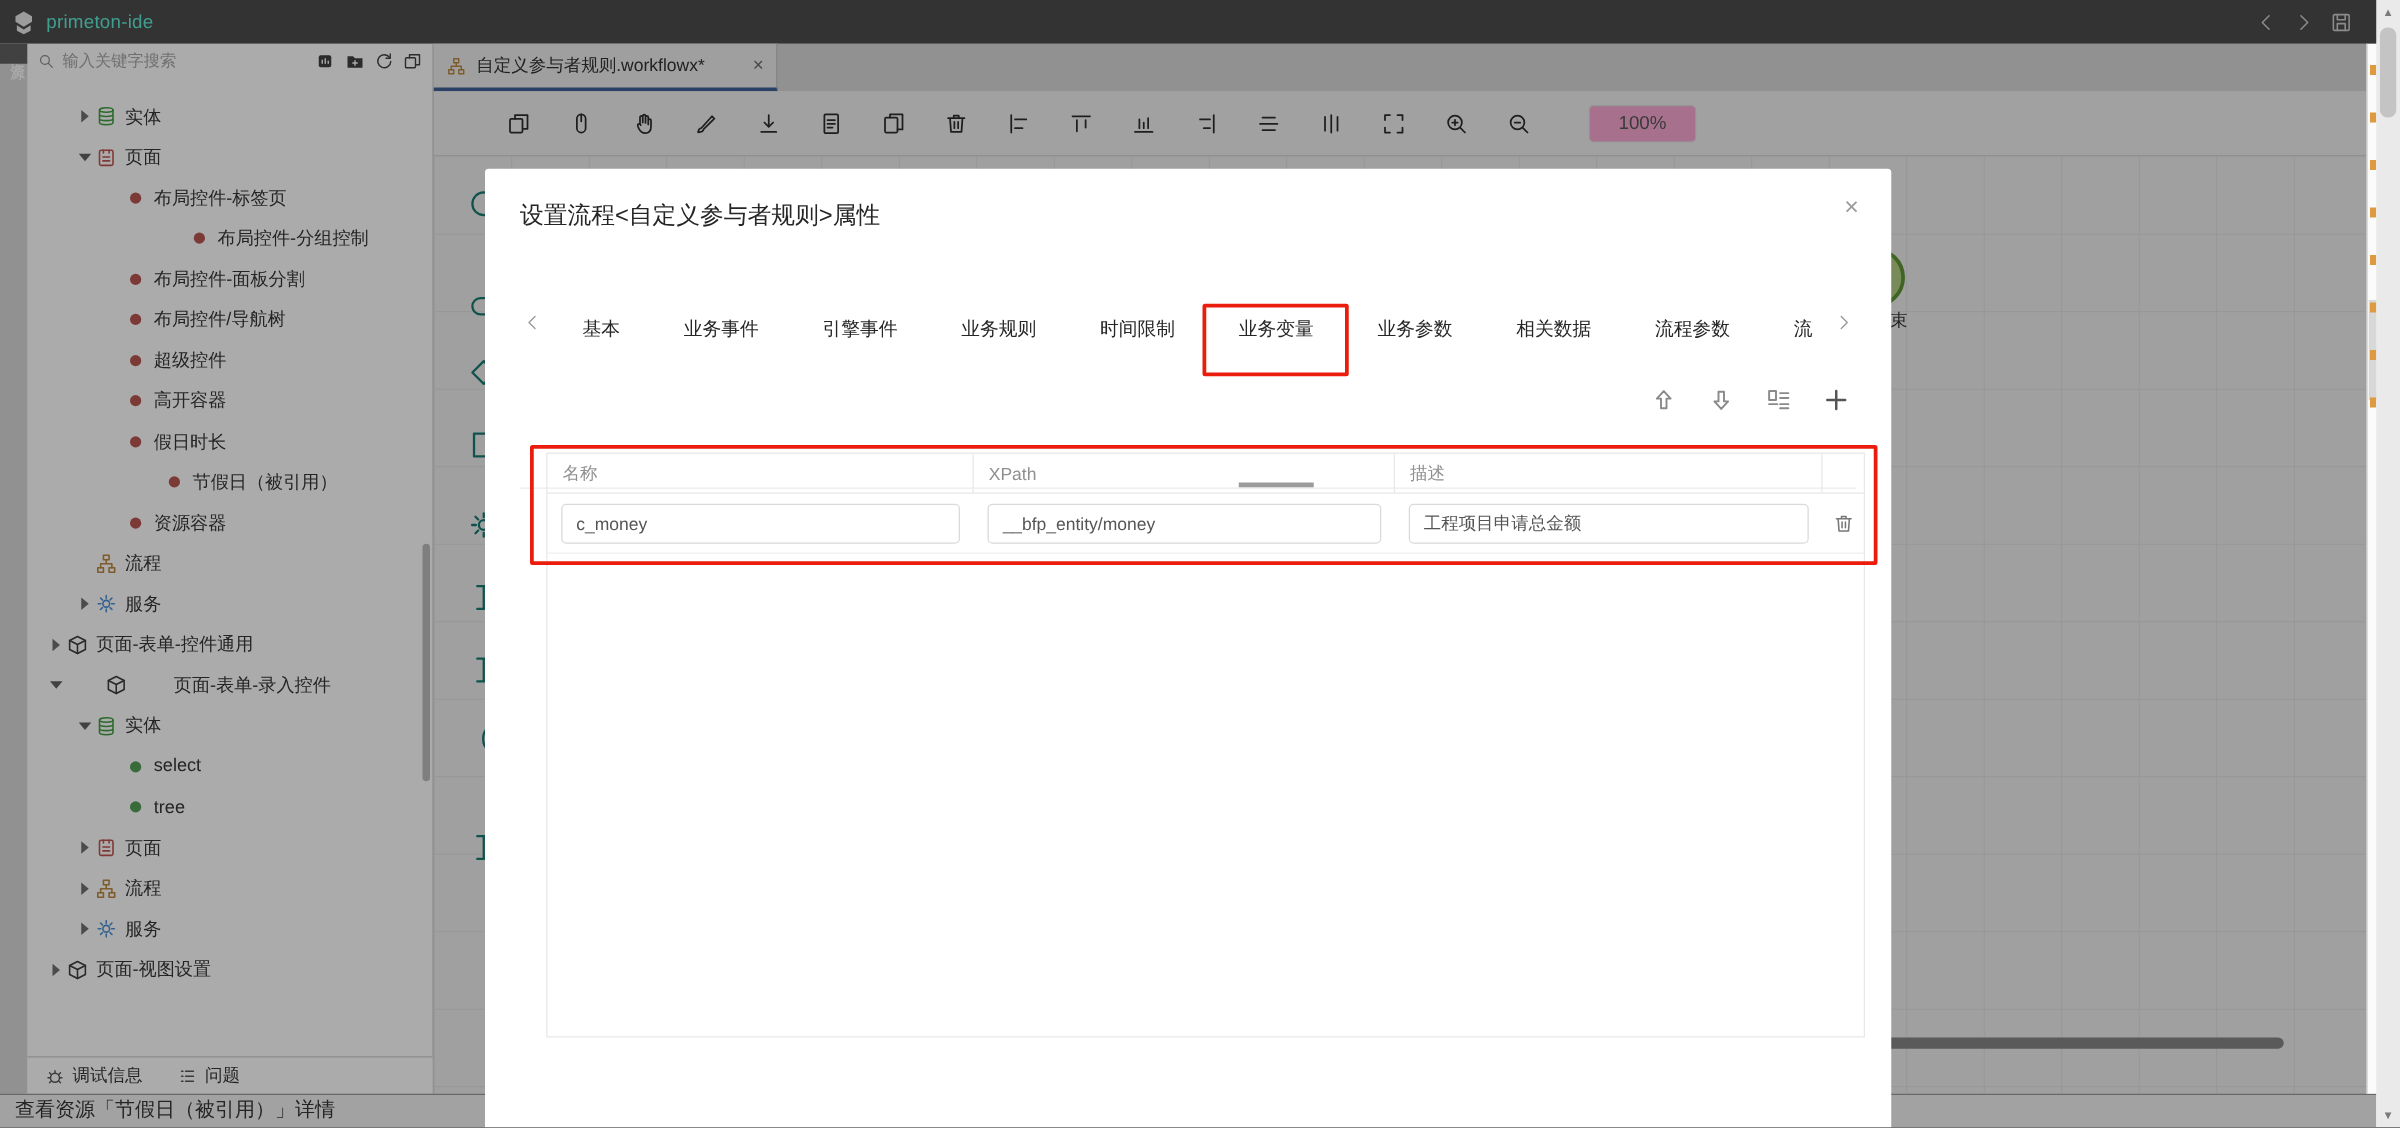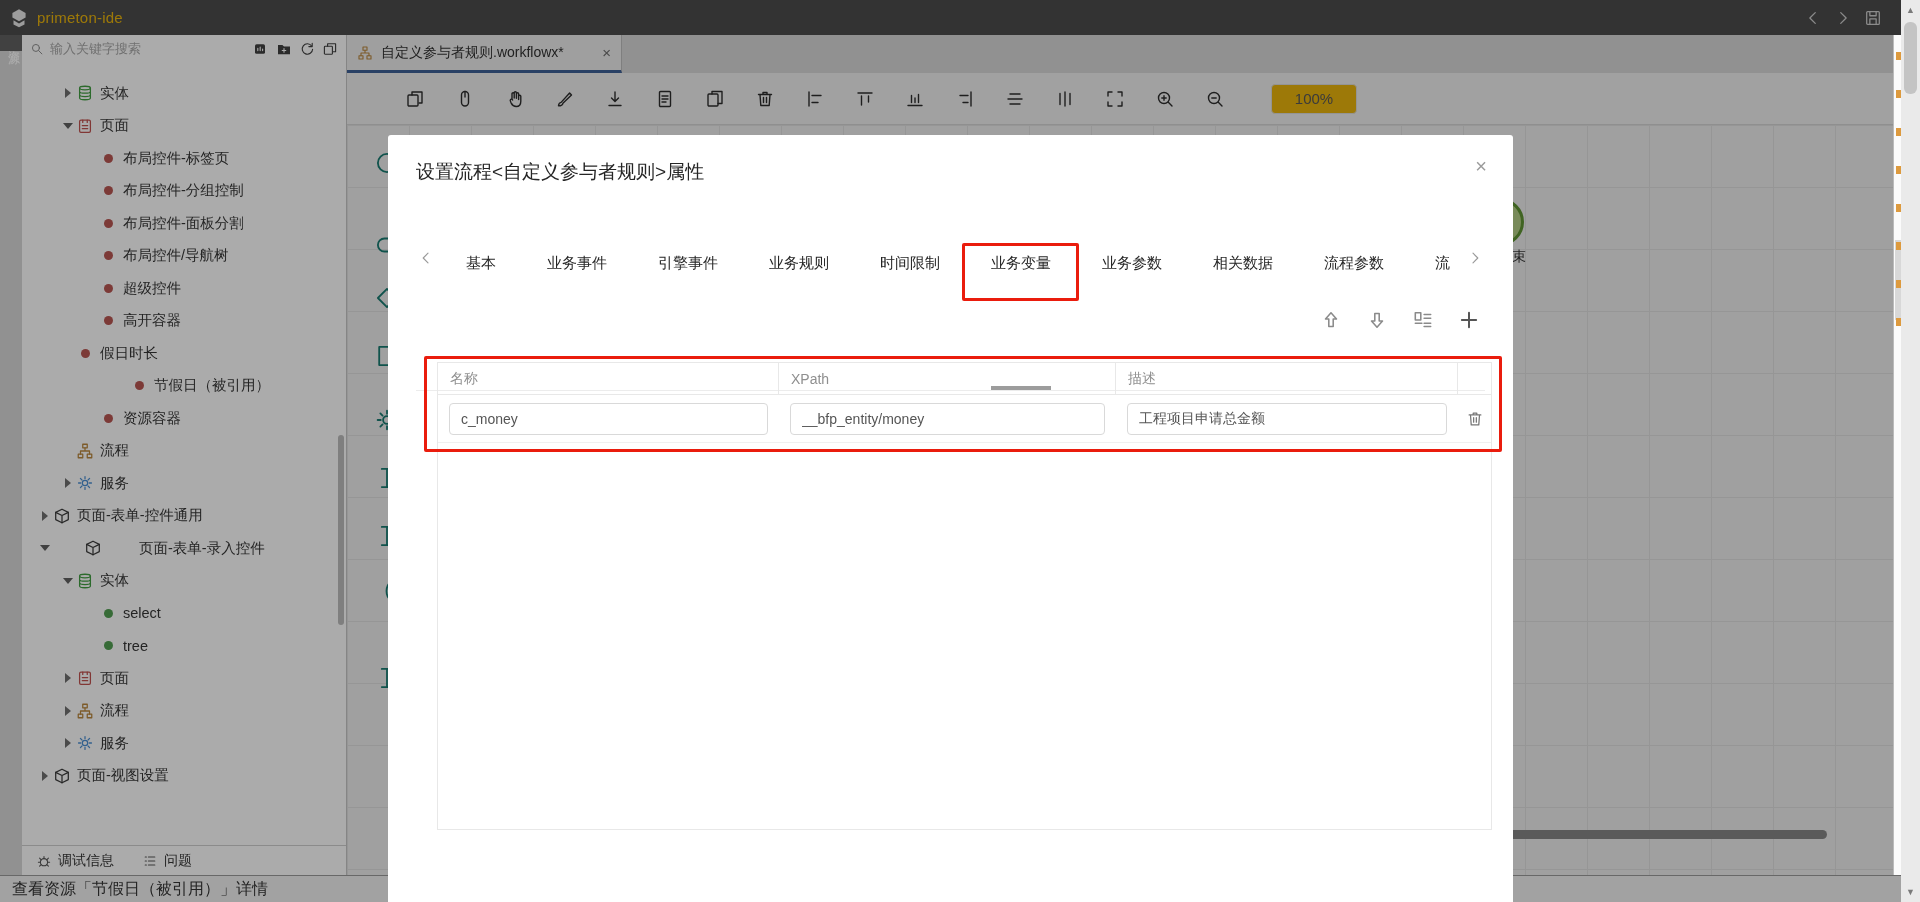--- a/index.html
+++ b/index.html
@@ -2,21 +2,21 @@
 <html><head>
 <meta charset="utf-8">
 <style>
   html,body{margin:0;padding:0;background:#222;}
   .screen{position:relative;width:1920px;height:902px;overflow:hidden;
     font-family:"Liberation Sans","DejaVu Sans",sans-serif;background:#eee;}
   .screen *{box-sizing:border-box;}
 
   
   .titlebar{position:absolute;left:0;top:0;width:1920px;height:35px;background:#4a4a4a;
-    display:flex;align-items:center;padding-left:8px;color:#eab308;}
+    display:flex;align-items:center;padding-left:8px;color:#5eead4;}
   .logo{width:22px;height:22px;display:inline-flex;margin-right:7px;color:#e8e8e8;}
   .apptitle{font-size:15px;letter-spacing:.2px;}
   .tb-right{position:absolute;right:38px;top:0;height:35px;display:flex;align-items:center;gap:12px;color:#cfcfcf;}
   .tb-right .i18{width:18px;height:18px;}
 
   
   .activity{position:absolute;left:0;top:35px;width:22px;bottom:27px;background:#d8d8d8;}
   .activity-item{width:22px;padding:6px 0;background:#5f5f5f;color:#fff;font-size:12px;
     writing-mode:vertical-rl;text-orientation:upright;text-align:center;letter-spacing:2px;}
 
@@ -50,21 +50,21 @@
 
   
   .editor{position:absolute;left:347px;top:35px;right:27px;bottom:27px;display:flex;flex-direction:column;}
   .tabbar{height:38px;background:#d8d8d8;display:flex;flex:none;}
   .etab{width:275px;height:38px;background:#ededed;border-right:1px solid #bdbdbd;border-bottom:3px solid #3c5f95;
     display:flex;align-items:center;gap:8px;padding:0 10px;font-size:14px;color:#2e2e2e;}
   .etab .close{margin-left:auto;color:#6a6a6a;font-size:15px;}
   .wf-icon{color:#b9863c;}
   .toolbar{height:52px;background:#f0f0f0;border-bottom:1px solid #d5d5d5;display:flex;align-items:center;
     padding-left:58px;gap:30px;color:#2a2a2a;flex:none;}
-  .zoom-pill{width:86px;height:30px;background:#eab308;border:1px solid #ddd;border-radius:4px;
+  .zoom-pill{width:86px;height:30px;background:#f9a8d4;border:1px solid #ddd;border-radius:4px;
     display:flex;align-items:center;justify-content:center;font-size:15px;color:#555;margin-left:16px;}
   .canvas{position:relative;flex:1;background:#eee;
     background-image:linear-gradient(#e0e0e0 1px,transparent 1px),linear-gradient(90deg,#e0e0e0 1px,transparent 1px);
     background-size:62px 62px;overflow:hidden;}
   .pal{position:absolute;left:27px;width:26px;height:26px;color:#157a70;}
   .end-node{position:absolute;left:1129px;top:73px;width:48px;height:48px;border-radius:50%;
     background:#b3cf85;border:3px solid #5d9330;}
   .end-label{position:absolute;left:1165px;top:123px;font-size:14px;color:#333;}
   .hthumb{position:absolute;left:290px;top:705px;width:1190px;height:9px;background:#858585;border-radius:5px;}
 
@@ -209,21 +209,21 @@
           </span>
           <span>页面</span>
         </div>
         <div class="trow" style="padding-left: 61px;">
           <span class="arrow"></span>
           <span class="ticon">
             <span class="dot dot-red"></span>
           </span>
           <span>布局控件-标签页</span>
         </div>
-        <div class="trow" style="padding-left: 61px;">
+        <div class="trow" style="padding-left: 61px; justify-content: center;">
           <span class="arrow"></span>
           <span class="ticon">
             <span class="dot dot-red"></span>
           </span>
           <span>布局控件-分组控制</span>
         </div>
         <div class="trow" style="padding-left: 61px;">
           <span class="arrow"></span>
           <span class="ticon">
             <span class="dot dot-red"></span>
@@ -244,21 +244,21 @@
           </span>
           <span>超级控件</span>
         </div>
         <div class="trow" style="padding-left: 61px;">
           <span class="arrow"></span>
           <span class="ticon">
             <span class="dot dot-red"></span>
           </span>
           <span>高开容器</span>
         </div>
-        <div class="trow" style="padding-left: 38px;">
+        <div class="trow" style="padding-left: 61px;">
           <span class="arrow"></span>
           <span class="ticon">
             <span class="dot dot-red"></span>
           </span>
           <span>假日时长</span>
         </div>
         <div class="trow" style="padding-left: 92px;">
           <span class="arrow"></span>
           <span class="ticon">
             <span class="dot dot-red"></span>

